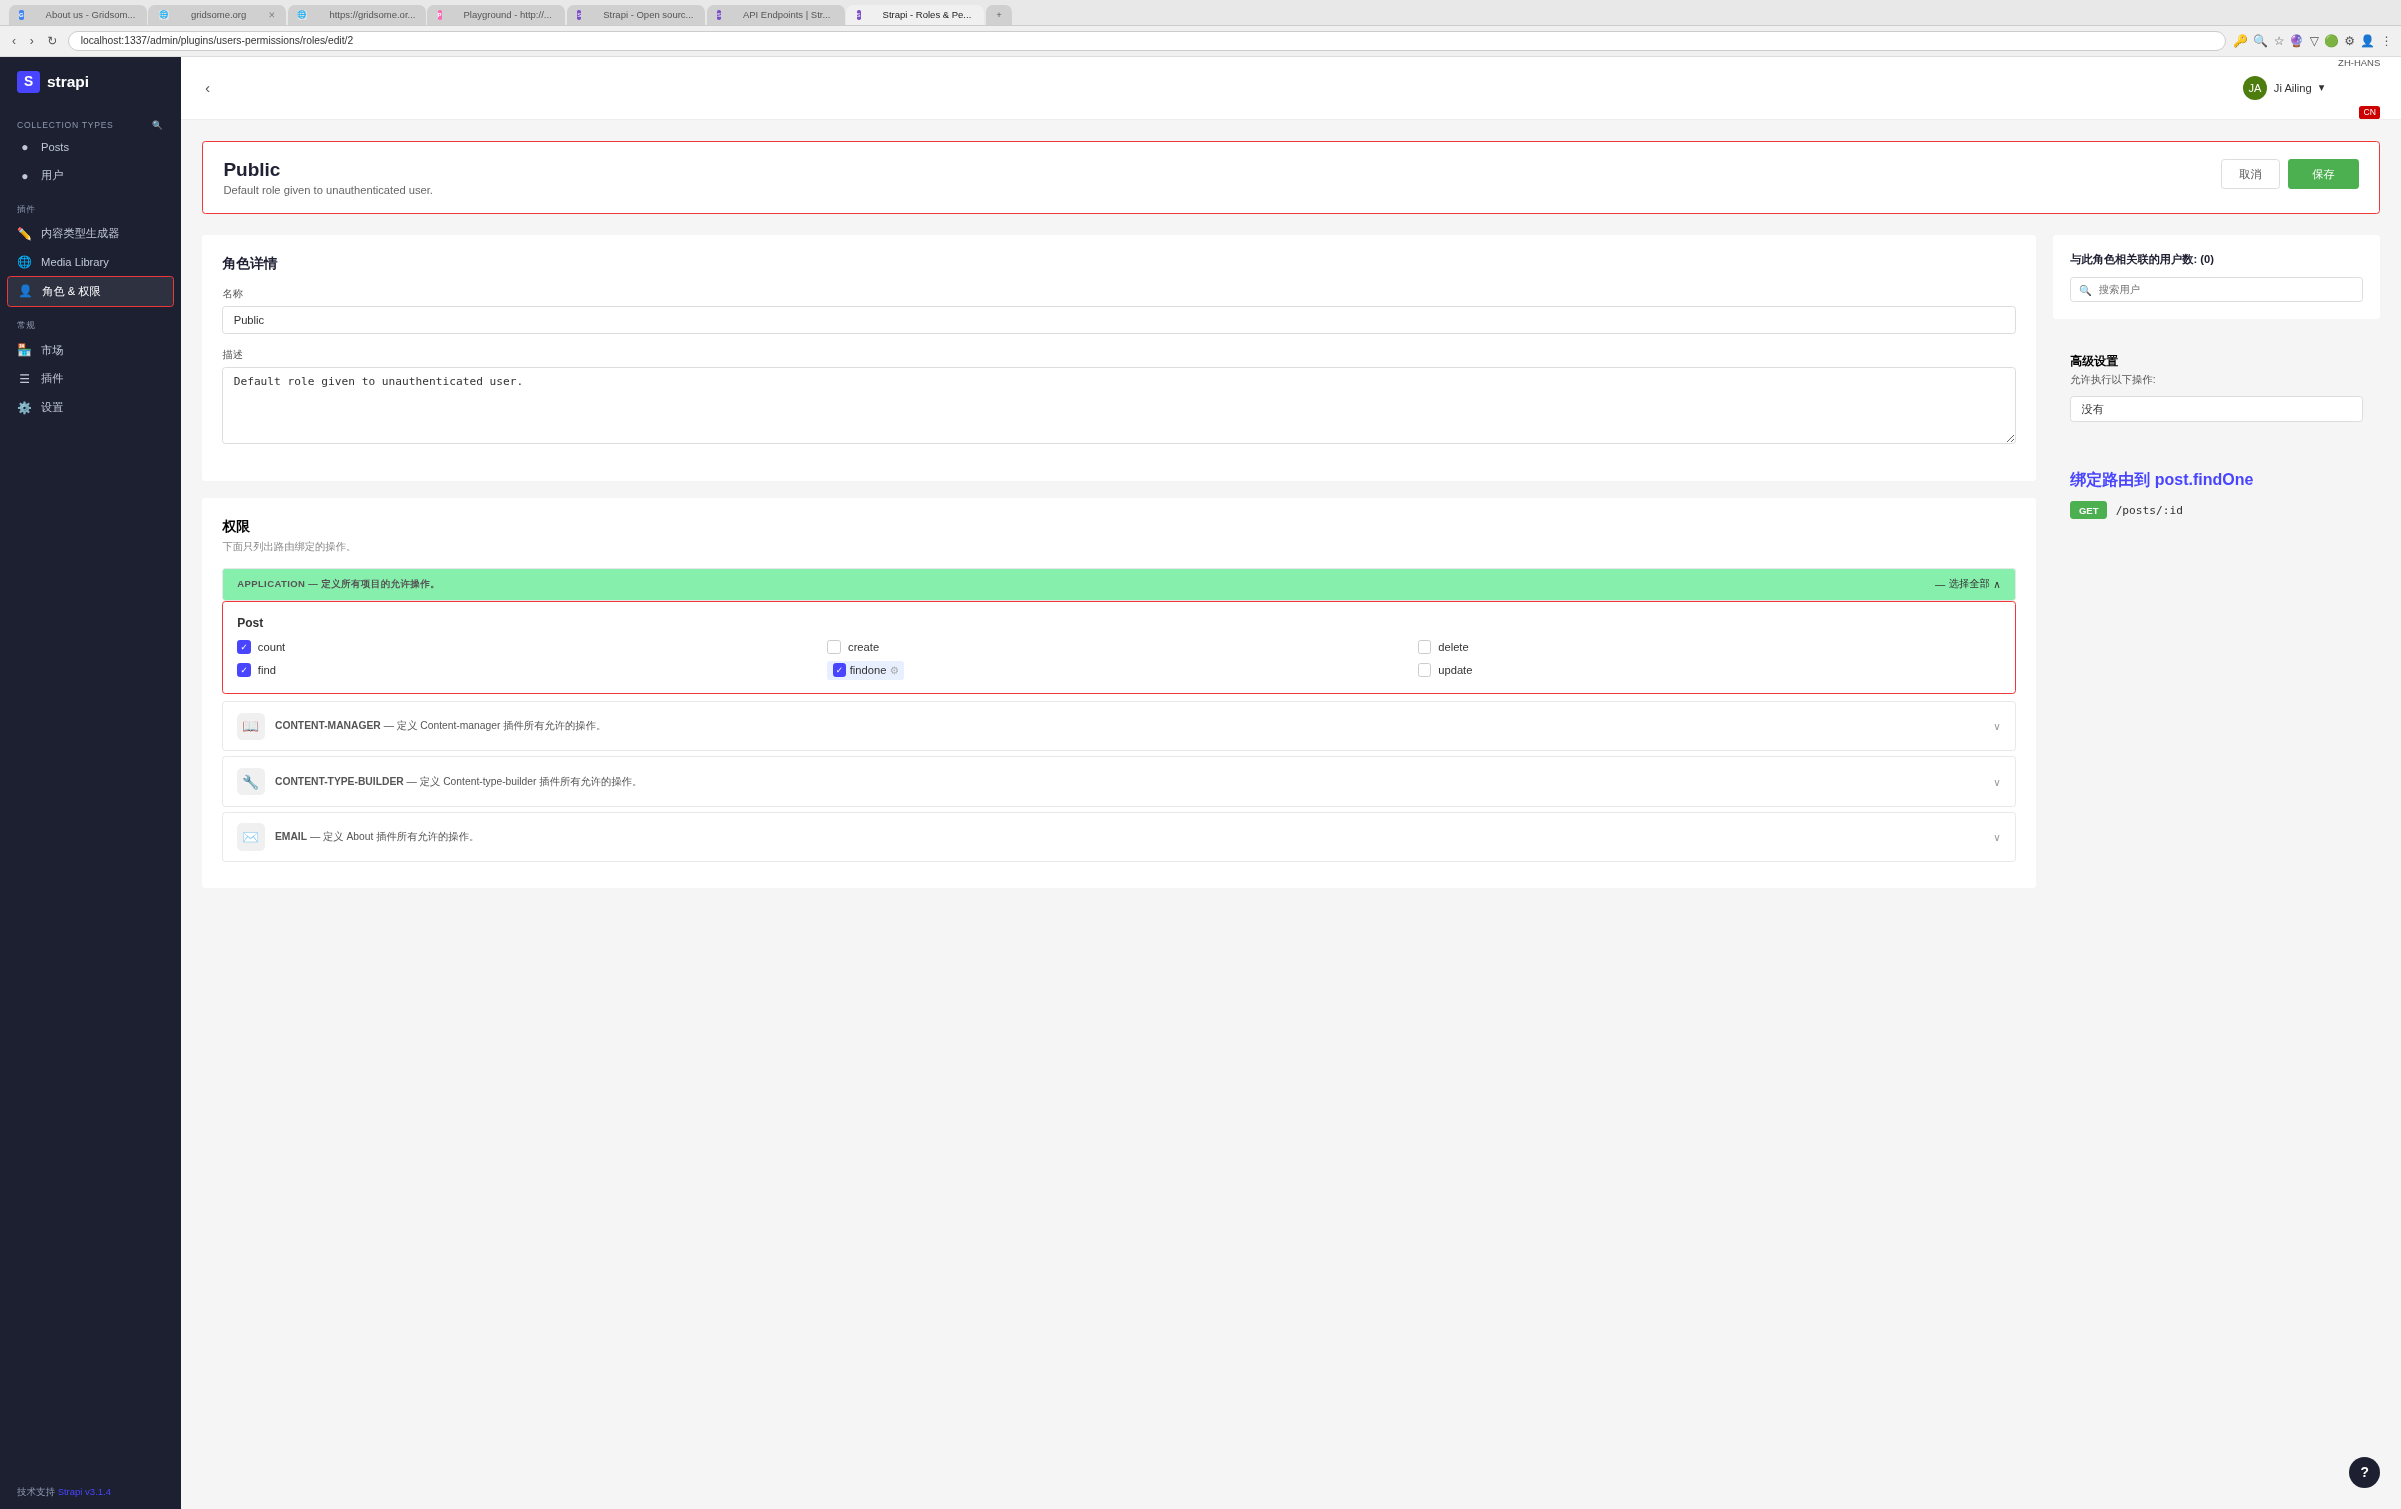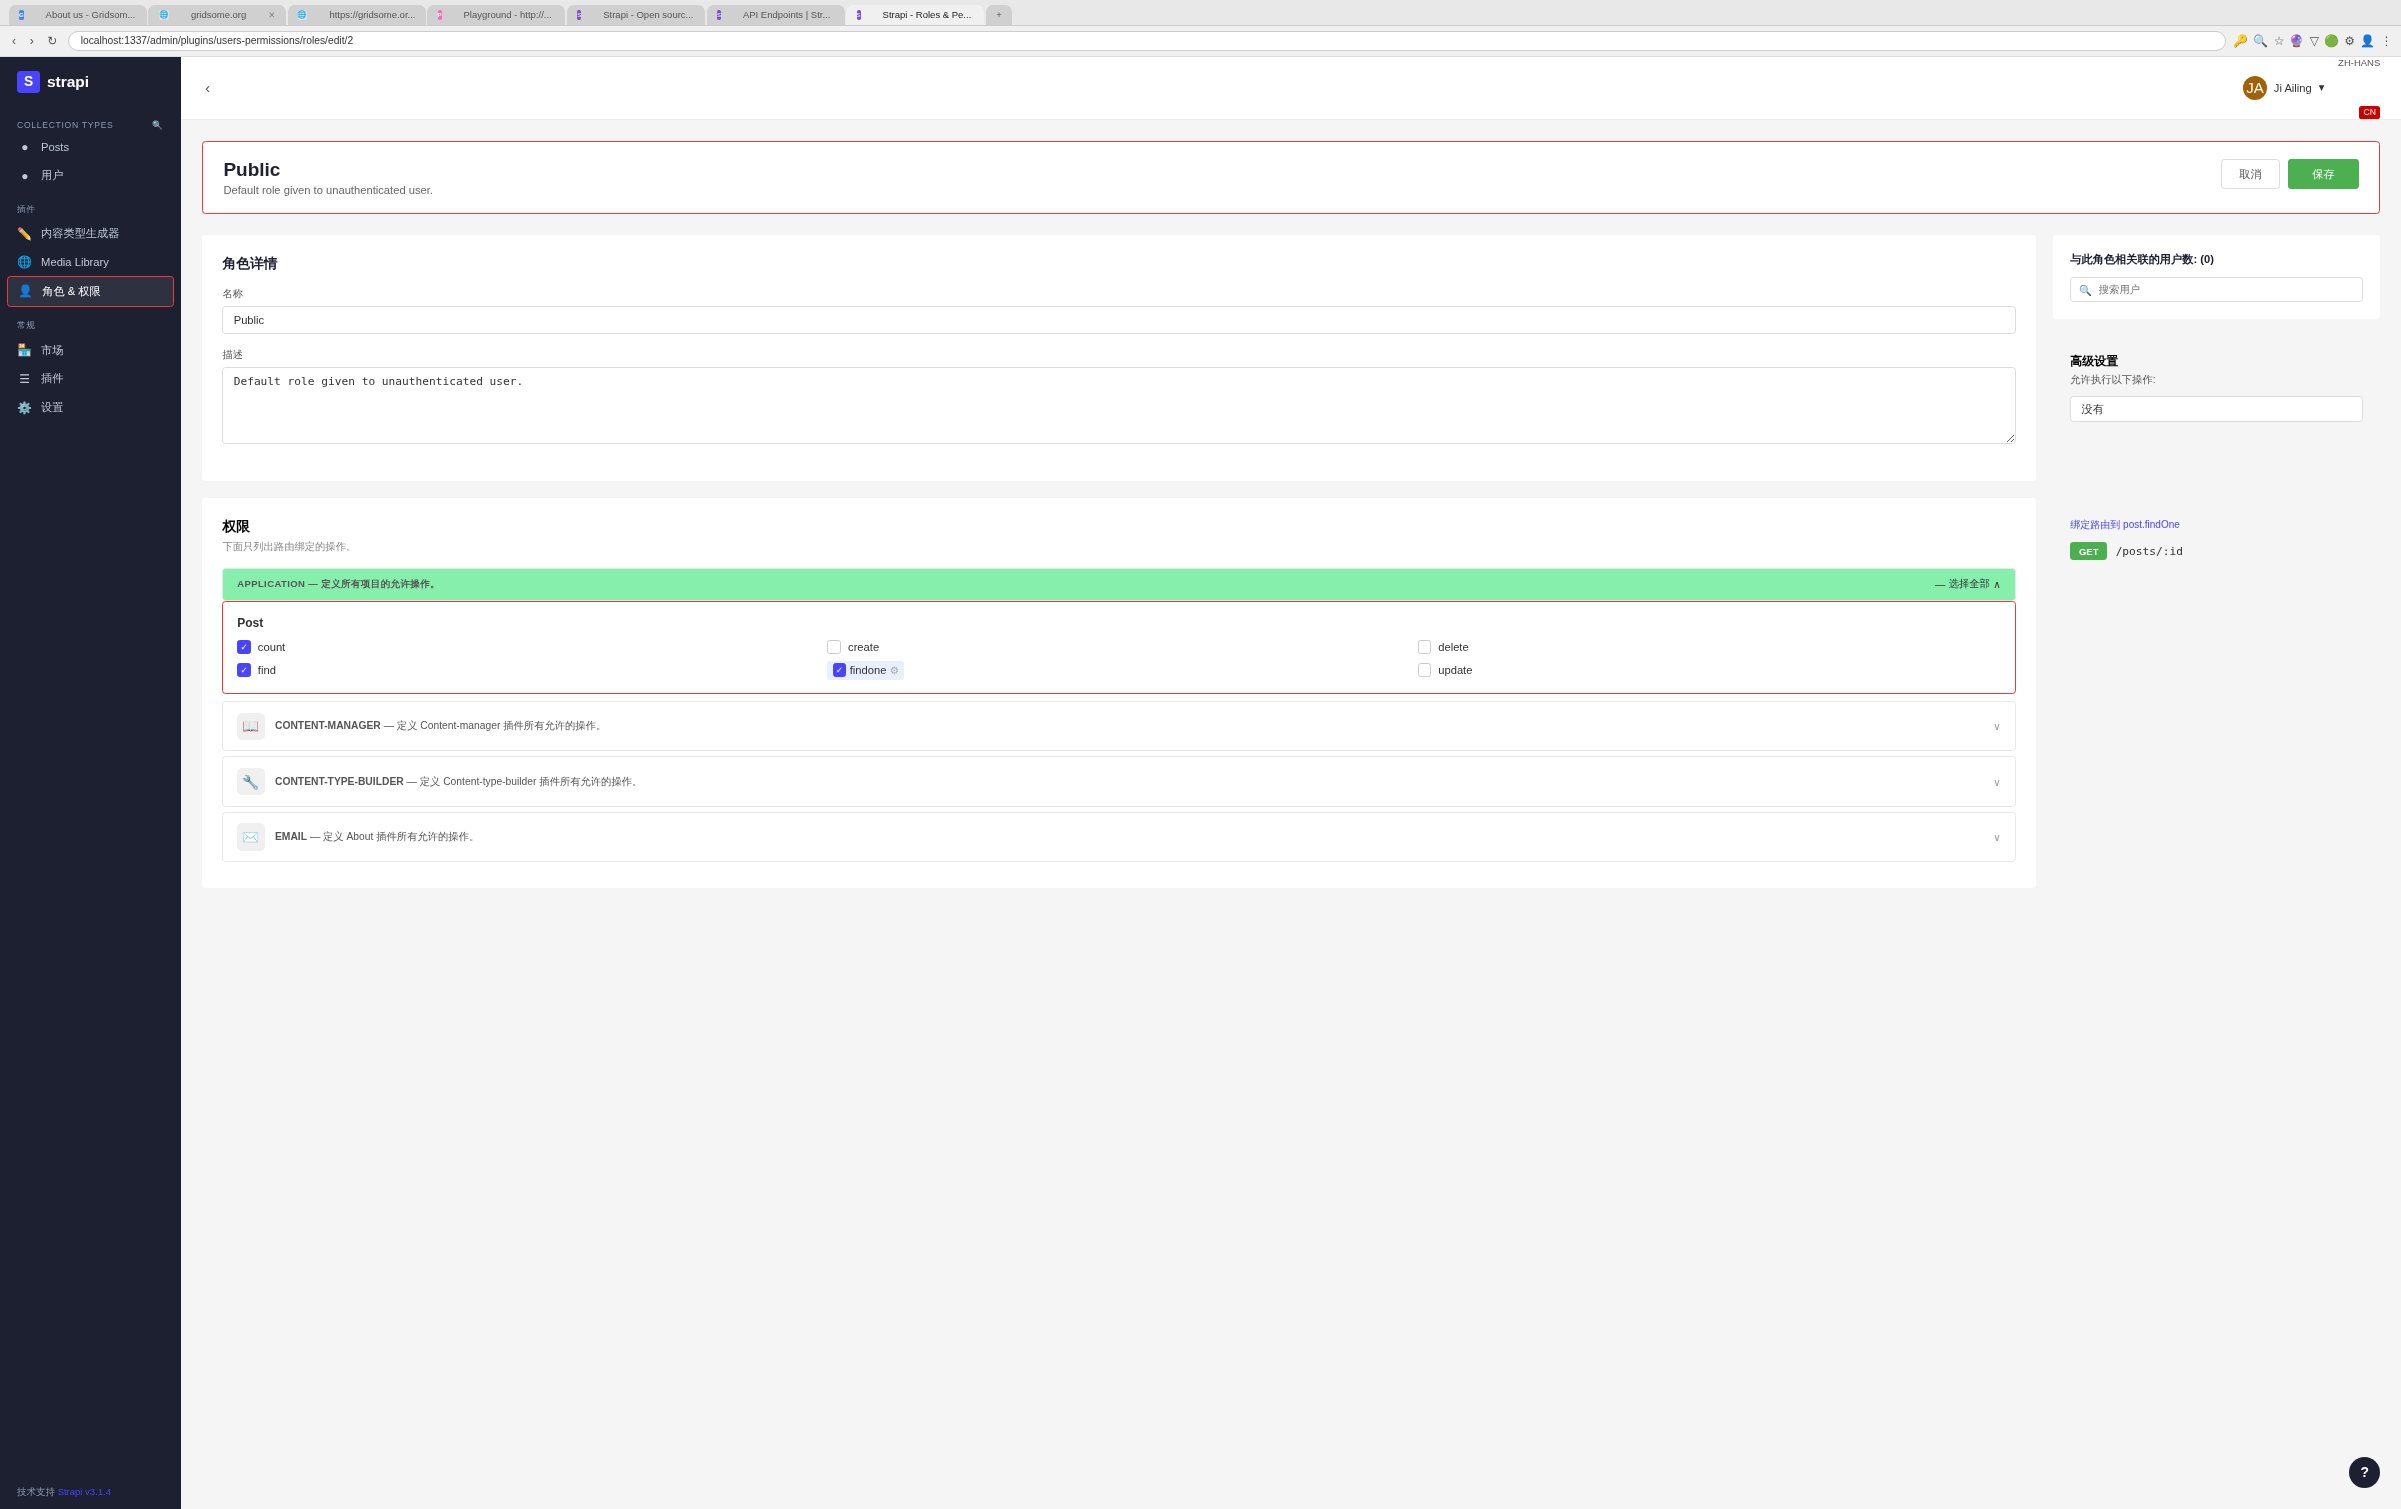--- a/index.html
+++ b/index.html
@@ -38,21 +38,21 @@
     
     .main { flex: 1; overflow-y: auto; background: #f5f5f5; }
 
     
     .main-header { background: white; padding: 0 20.7px; display: flex; align-items: center; justify-between; border-bottom: 0.9px solid #eee; min-height: 48px; }
     .main-header-inner { display: flex; align-items: center; justify-content: space-between; width: 100%; }
     .main-header-left { display: flex; align-items: center; gap: 10.3px; }
     .back-btn { background: none; border: none; font-size: 15.5px; cursor: pointer; color: #555; padding: 3.4px; }
     .main-header-right { display: flex; align-items: center; gap: 13.8px; }
     .user-info { display: flex; align-items: center; gap: 6.9px; font-size: 11.2px; color: #333; cursor: pointer; }
-    .user-avatar { width: 24px; height: 24px; border-radius: 50%; background: #a16207; display: flex; align-items: center; justify-content: center; color: white; font-size: 15px; }
+    .user-avatar { width: 24px; height: 24px; border-radius: 50%; background: #4d7c0f; display: flex; align-items: center; justify-content: center; color: white; font-size: 11px; }
     .lang-badge { background: #cc0000; color: white; font-size: 8.6px; padding: 1.7px 4.3px; border-radius: 2.6px; margin-top: 36px; }
     .lang-text { font-size: 9.5px; color: #555; }
 
     
     .page-content { padding: 20.7px; }
 
     
     .role-header-card { background: white; border-radius: 3.4px; padding: 17px 20.7px; margin-bottom: 20.7px; display: flex; align-items: flex-start; justify-content: space-between; border: 1.7px solid #ee3838; }
     .role-title-area h1 { font-size: 19px; font-weight: 700; color: #212134; }
     .role-title-area p { font-size: 11.2px; color: #666; margin-top: 3.4px; }
@@ -109,21 +109,21 @@
     .chevron { color: #999; font-size: 10.3px; }
 
     
     .advanced-panel { background: #f5f5f5; border-radius: 3.4px; padding: 17px; margin-bottom: 13.8px; }
     .advanced-panel h3 { font-size: 12px; font-weight: 600; margin-bottom: 3.4px; }
     .advanced-panel p { font-size: 10.3px; color: #555; margin-bottom: 8.6px; }
     .advanced-select { width: 100%; border: 0.9px solid #ddd; border-radius: 3.4px; padding: 6px 10.3px; font-size: 11.2px; color: #333; background: white; appearance: none; }
 
     
     .bound-route-panel { background: #f5f5f5; border-radius: 3.4px; padding: 17px; }
-    .bound-route-panel h3 { font-size: 10px; font-weight: 400; margin-bottom: 10.3px; margin-top: 48px; }
+    .bound-route-panel h3 { font-size: 16px; font-weight: 700; margin-bottom: 10.3px; }
     .bound-route-panel h3 span { color: #4945ff; }
     .route-display { display: flex; align-items: center; gap: 8.6px; }
     .method-badge { background: #4caf50; color: white; font-size: 9.5px; font-weight: 700; padding: 3.4px 8.6px; border-radius: 3.4px; }
     .route-path { font-size: 11.2px; color: #333; font-family: monospace; }
 
     
     .help-btn { position: fixed; bottom: 20.7px; right: 20.7px; width: 31px; height: 31px; background: #1c2030; color: white; border-radius: 50%; display: flex; align-items: center; justify-content: center; font-size: 13.8px; cursor: pointer; font-weight: 700; }
   </style>
 </head>
 <body>

